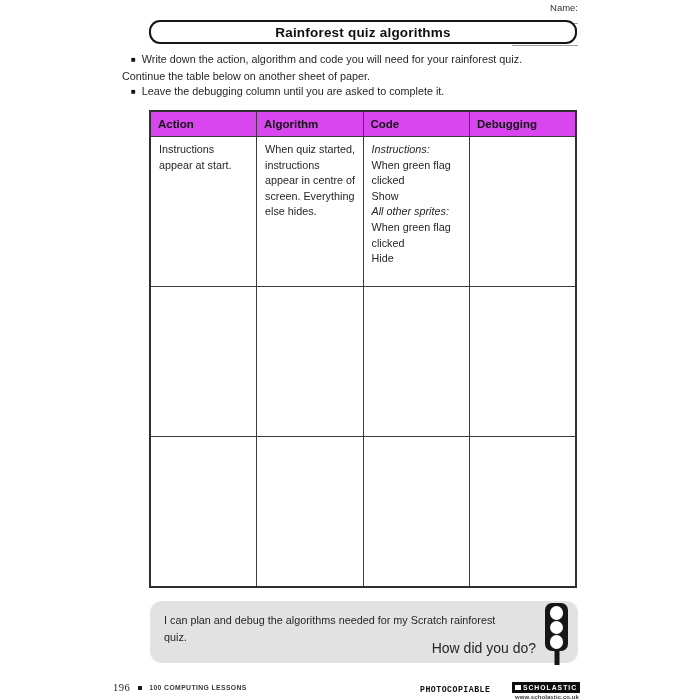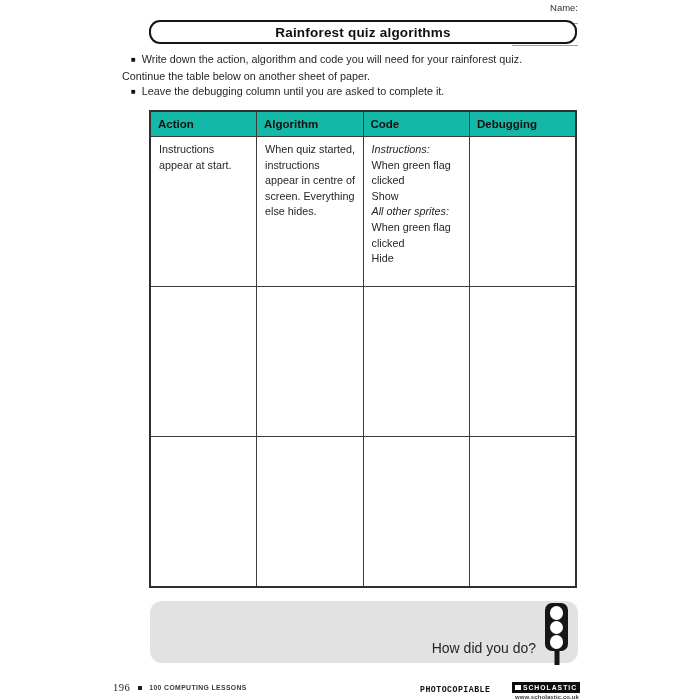--- a/index.html
+++ b/index.html
@@ -24,21 +24,21 @@
   .instructions{position:absolute;left:122px;top:52px;width:462px;
                 font-size:10.8px;color:#262626;}
   .instr-line{line-height:15.6px;white-space:nowrap;}
   .bullet{font-size:8px;margin-left:9px;margin-right:6px;position:relative;top:-1px;color:#111;}
 
   
   table.quiz{position:absolute;left:149px;top:110px;width:428px;
              border-collapse:collapse;table-layout:fixed;
              border:2px solid #2f2f2f;}
   table.quiz th,table.quiz td{border:1.6px solid #3b3b3b;}
-  table.quiz th{background:#14b8a6;height:20px;text-align:left;
+  table.quiz th{background:#d946ef;height:20px;text-align:left;
                 padding:2px 4px 2px 7px;font-size:11.5px;color:#111;}
   table.quiz td{vertical-align:top;padding:5px 7px 4px 8px;
                 font-size:10.8px;line-height:15.6px;color:#262626;}
   table.quiz tbody tr{height:150px;}
   .code-line{margin:0;}
   .italic{font-style:italic;}
 
   
   .assessment{position:absolute;left:150px;top:601px;width:428px;height:62px;
               background:#e2e2e2;border-radius:12px;}
@@ -124,20 +124,21 @@
         <tr>
           <td></td>
           <td></td>
           <td></td>
           <td></td>
         </tr>
       </tbody>
   </table>
 
   <div class="assessment">
+    <div class="statement">I can plan and debug the algorithms needed for my Scratch rainforest quiz.</div>
     <div class="prompt">How did you do?</div>
     <div class="traffic-light">
       <div class="tl-body">
         <div class="lamp"></div>
         <div class="lamp"></div>
         <div class="lamp"></div>
       </div>
       <div class="tl-pole"></div>
     </div>
   </div>

